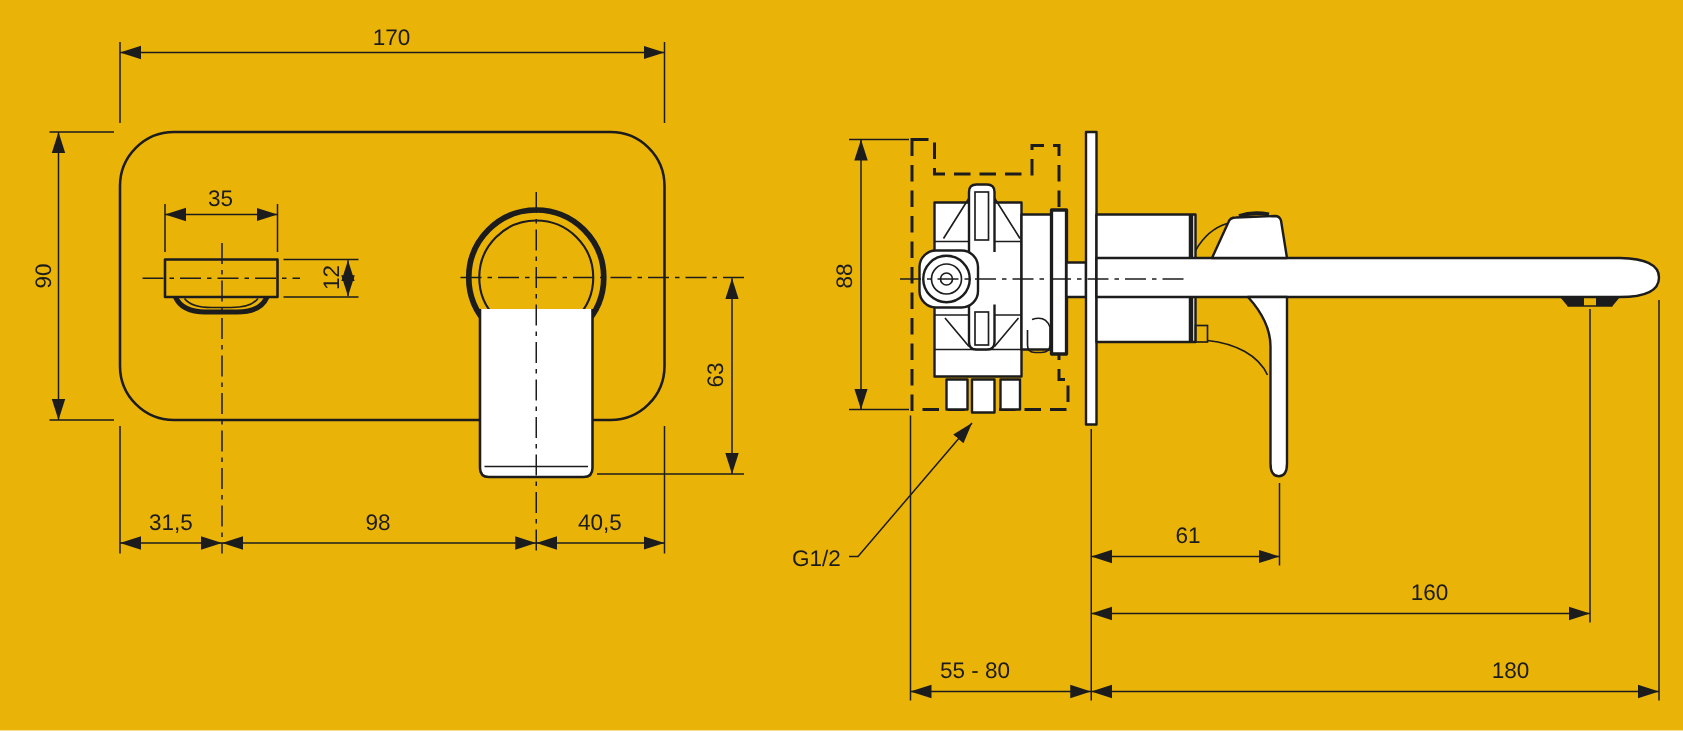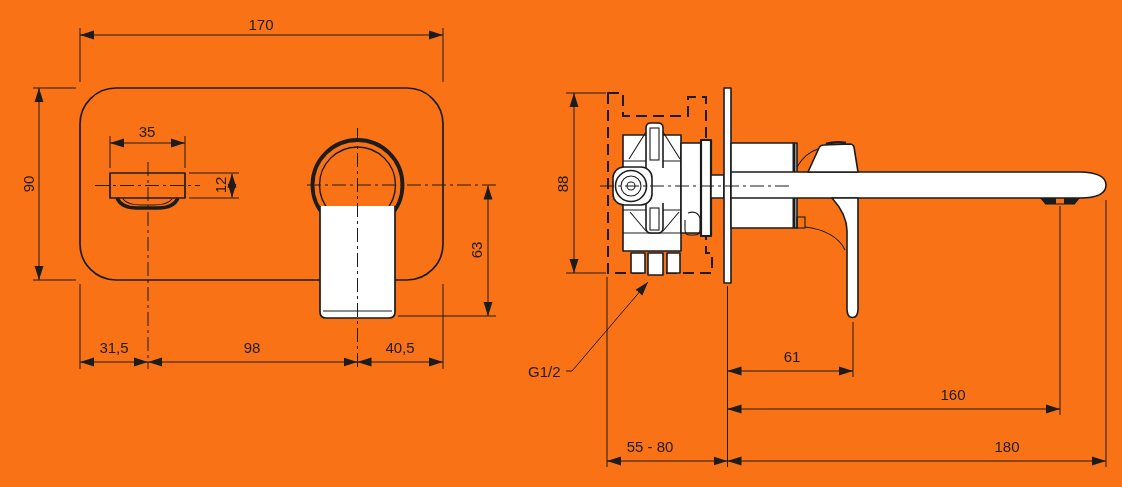--- a/index.html
+++ b/index.html
@@ -1,16 +1,16 @@
 <!DOCTYPE html>
 <html><head>
 <meta charset="utf-8">
 <style>
   html,body{margin:0;padding:0;background:#ffffff;}
-  .stage{position:relative;width:1122px;height:487px;background:#f97316;overflow:hidden;
+  .stage{position:relative;width:1122px;height:487px;background:#eab308;overflow:hidden;
          font-family:"Liberation Sans", sans-serif;}
   svg{position:absolute;left:0;top:0;}
   .obj   {fill:none;stroke:#1c1c1c;stroke-width:1.7;stroke-linejoin:round;}
   .objf  {fill:#ffffff;stroke:#1c1c1c;stroke-width:1.6;stroke-linejoin:round;}
   .thin  {fill:none;stroke:#1c1c1c;stroke-width:1.1;}
   .thick {fill:none;stroke:#1c1c1c;stroke-width:3.4;}
   .dim   {fill:none;stroke:#1c1c1c;stroke-width:1;}
   .cl    {fill:none;stroke:#1c1c1c;stroke-width:1;stroke-dasharray:14 4 3 4;}
   .dash  {fill:none;stroke:#1c1c1c;stroke-width:2;stroke-dasharray:11 6;}
   .lbl   {font:15px "Liberation Sans", sans-serif;fill:#1c1c1c;}

